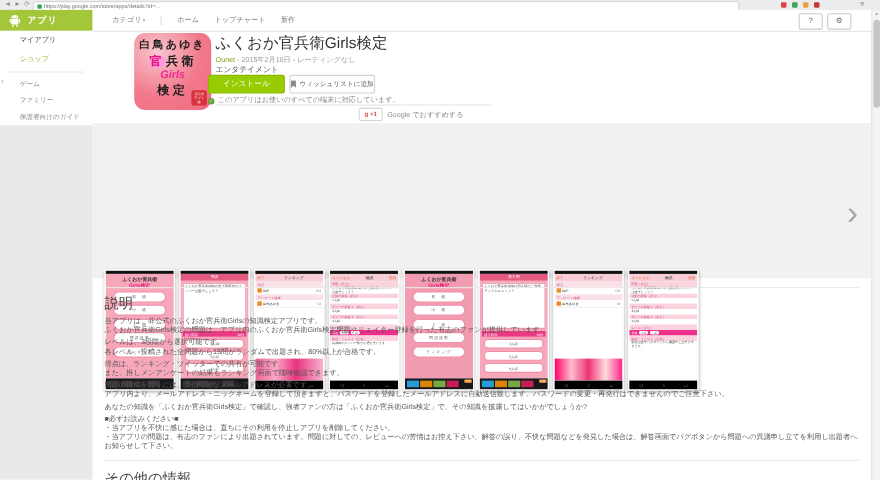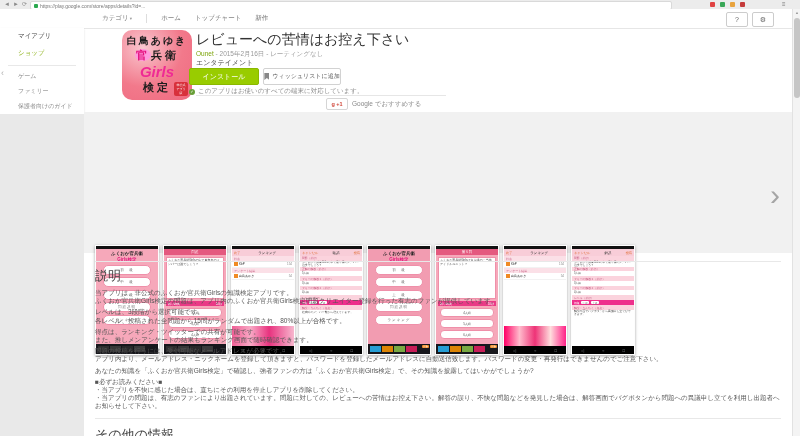--- a/index.html
+++ b/index.html
@@ -34,21 +34,21 @@
   .sdiv{height:1px;background:#e8e8e8;margin:3px 8px;}
   .leftgray{position:absolute;left:0;top:114px;width:84px;height:322px;background:#e9e9e9;}
   .edgearrow{position:absolute;left:1px;top:68px;font-size:9px;color:#b0b0b0;}
   
   .appicon{position:absolute;left:122px;top:30px;width:70px;height:70px;border-radius:10px;
     background:radial-gradient(circle at 30% 25%,#f9c7cf 0%,#f2798b 55%,#ef6a80 100%);
     overflow:hidden;text-align:center;}
   .ic-l1{font-size:10px;font-weight:bold;color:#1d1d1d;letter-spacing:2px;margin-top:4px;}
   .ic-l2{font-size:11px;font-weight:bold;color:#1d1d1d;letter-spacing:3px;}
   .ic-l2 .mag{color:#e4127d;background:#f9d;border-radius:50%;padding:0 1px;}
-  .ic-l3{font-size:15px;font-style:italic;font-weight:bold;color:#ef2a94;}
+  .ic-l3{font-size:10px;font-style:italic;font-weight:bold;color:#ef2a94;}
   .ic-l4{font-size:11px;font-weight:bold;color:#1d1d1d;letter-spacing:3px;}
   .stamp{position:absolute;right:4px;bottom:4px;width:12px;height:12px;background:#d8303c;color:#fff;font-size:3px;line-height:4px;border-radius:2px;overflow:hidden;padding:1px;}
   .apptitle{position:absolute;left:196px;top:31px;font-size:14px;color:#333;font-weight:500;}
   .byline{position:absolute;left:196px;top:50px;font-size:6.5px;color:#999;}
   .devlink{color:#7ba308;}
   .category{position:absolute;left:196px;top:57.5px;font-size:7px;color:#555;}
   .installbtn{position:absolute;left:189px;top:68px;width:68px;height:15px;background:#99cc00;border:1px solid #8ab800;border-radius:2px;color:#fff;font-size:7px;text-align:center;line-height:15px;}
   .wishbtn{position:absolute;left:263px;top:68px;width:76px;height:15px;background:#fff;border:1px solid #d2d2d2;border-radius:2px;display:flex;align-items:center;justify-content:center;gap:3px;}
   .wishlabel{font-size:6px;color:#555;}
   .bookmark{width:5px;height:7px;background:#888;clip-path:polygon(0 0,100% 0,100% 100%,50% 70%,0 100%);}
@@ -117,20 +117,33 @@
   <span class="extico" style="left: 740px; background: rgb(197, 59, 59);"></span>
   <span class="hamb">≡</span>
 </div>
 
 <div class="scrollbar">
   <div class="sb-arrow">▲</div>
   <div class="sb-thumb"></div>
 </div>
 
 <div class="playhead">
+  <div class="greenblock">
+    <svg class="robot" width="11" height="12" viewBox="0 0 11 12">
+      <path fill="#fff" d="M2.2 3.6a3.3 2.9 0 0 1 6.6 0z"></path>
+      <rect fill="#fff" x="2.2" y="4.1" width="6.6" height="5.2" rx="0.8"></rect>
+      <rect fill="#fff" x="0.7" y="4.3" width="1.1" height="3.4" rx="0.5"></rect>
+      <rect fill="#fff" x="9.2" y="4.3" width="1.1" height="3.4" rx="0.5"></rect>
+      <rect fill="#fff" x="3.2" y="9.5" width="1.1" height="2.2" rx="0.5"></rect>
+      <rect fill="#fff" x="6.7" y="9.5" width="1.1" height="2.2" rx="0.5"></rect>
+      <circle fill="#a4c639" cx="3.9" cy="2.5" r="0.4"></circle>
+      <circle fill="#a4c639" cx="7.1" cy="2.5" r="0.4"></circle>
+    </svg>
+    <span class="applabel">アプリ</span>
+  </div>
   <div class="hnav">
       <span class="navitem first">カテゴリ<span class="caret"> ▾</span></span>
       <span class="navitem">ホーム</span>
       <span class="navitem">トップチャート</span>
       <span class="navitem">新作</span>
     </div>
   <div class="hbtn" style="left:726px">?</div>
   <div class="hbtn" style="left:752px">⚙</div>
 </div>
 
@@ -146,21 +159,21 @@
 <div class="leftgray"></div>
 <div class="edgearrow">‹</div>
 
 <div class="appicon">
   <div class="ic-l1">白鳥あゆき</div>
   <div class="ic-l2"><span class="mag">官</span><span>兵衛</span></div>
   <div class="ic-l3">Girls</div>
   <div class="ic-l4">検定</div>
   <div class="stamp">非公式アプリ版</div>
 </div>
-<div class="apptitle">レビューへの苦情はお控え下さい</div>
+<div class="apptitle">ふくおか官兵衛Girls検定</div>
 <div class="byline">
   <span class="devlink">Ounet</span>
   <span>-</span>
   <span>2015年2月16日</span>
   <span>-</span>
   <span>レーティングなし</span>
 </div>
 <div class="category">エンタテイメント</div>
 <div class="installbtn">インストール</div>
 <div class="wishbtn">

